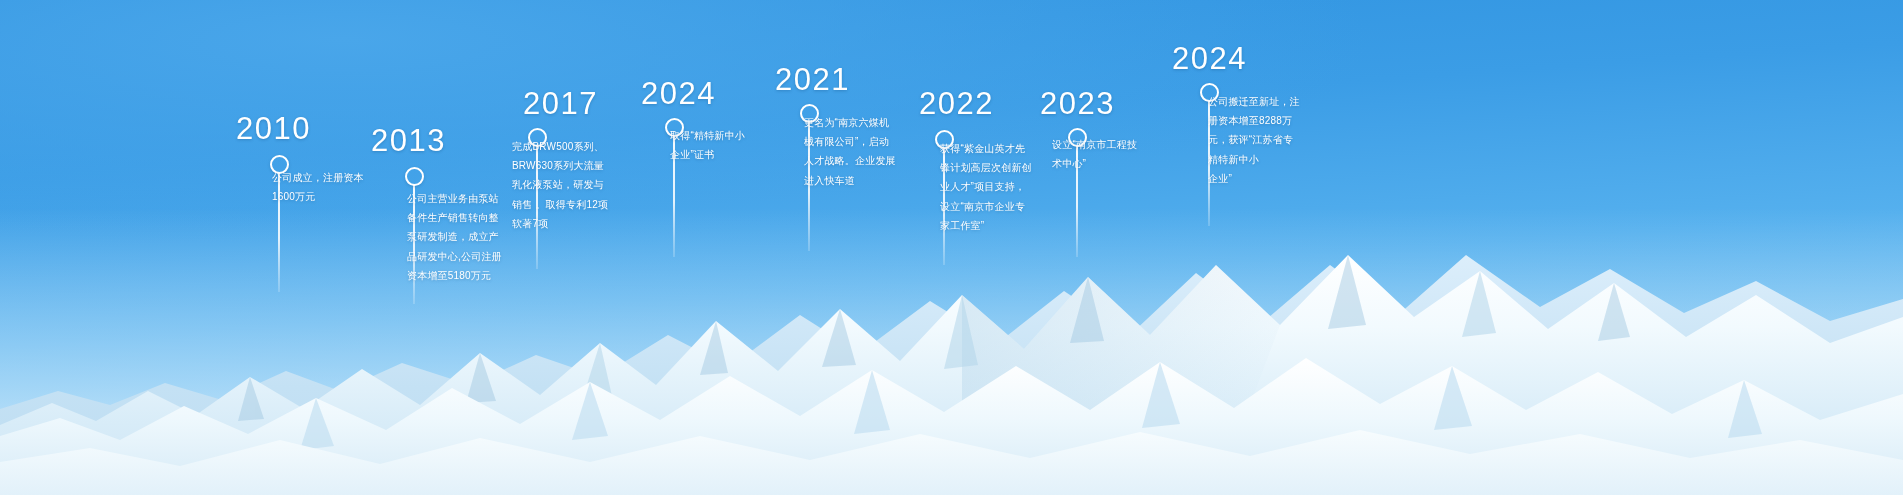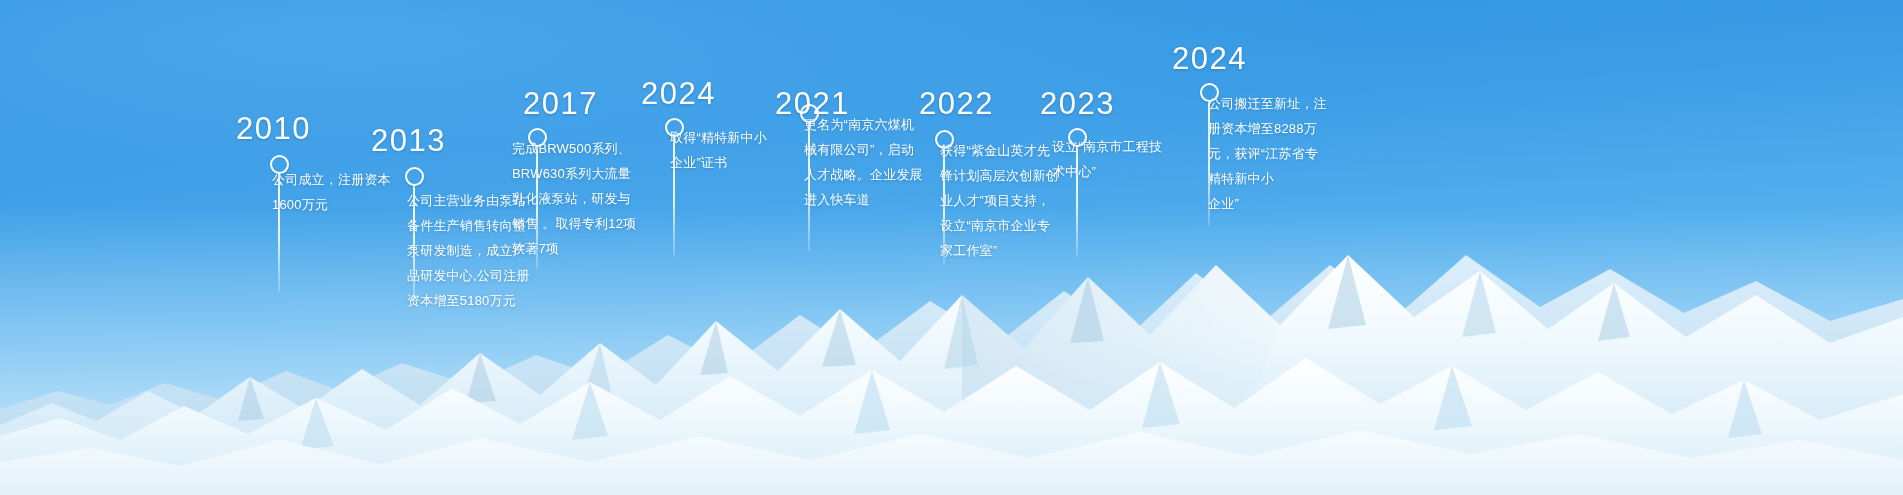--- a/index.html
+++ b/index.html
@@ -63,21 +63,21 @@
     box-shadow: 0 1px 3px rgba(20,70,120,0.25);
   }
   .m-stem {
     position: absolute;
     width: 2px;
     background: linear-gradient(180deg, rgba(255,255,255,0.95) 0%, rgba(255,255,255,0.85) 55%, rgba(255,255,255,0.18) 100%);
   }
   .m-text {
     position: absolute;
     color: #ffffff;
-    font-size: 13px;
+    font-size: 10px;
     line-height: 1.92;
     letter-spacing: 0.2px;
     text-shadow: 0 1px 3px rgba(20,70,120,0.3);
     white-space: pre-line;
   }
 </style>
 </head>
 <body>
 
 <div id="stage">
@@ -205,21 +205,21 @@
 软著7项</div>
       </div>
       <div class="marker">
         <div class="m-year" style="left: 641px; top: 78px;">2024</div>
         <div class="m-stem" style="left: 673px; top: 135px; height: 122px;"></div>
         <div class="m-dot" style="left: 665px; top: 118px;"></div>
         <div class="m-text" style="left: 670px; top: 126px; width: 128px;">取得“精特新中小
 企业”证书</div>
       </div>
       <div class="marker">
-        <div class="m-year" style="left: 775px; top: 64px; margin-top: 24px;">2021</div>
+        <div class="m-year" style="left: 775px; top: 64px;">2021</div>
         <div class="m-stem" style="left: 808px; top: 121px; height: 130px;"></div>
         <div class="m-dot" style="left: 800px; top: 104px;"></div>
         <div class="m-text" style="left: 804px; top: 113px; width: 128px;">更名为“南京六煤机
 械有限公司”，启动
 人才战略。企业发展
 进入快车道</div>
       </div>
       <div class="marker">
         <div class="m-year" style="left: 907px; top: 88px; margin-left: 12px;">2022</div>
         <div class="m-stem" style="left: 943px; top: 147px; height: 118px;"></div>

